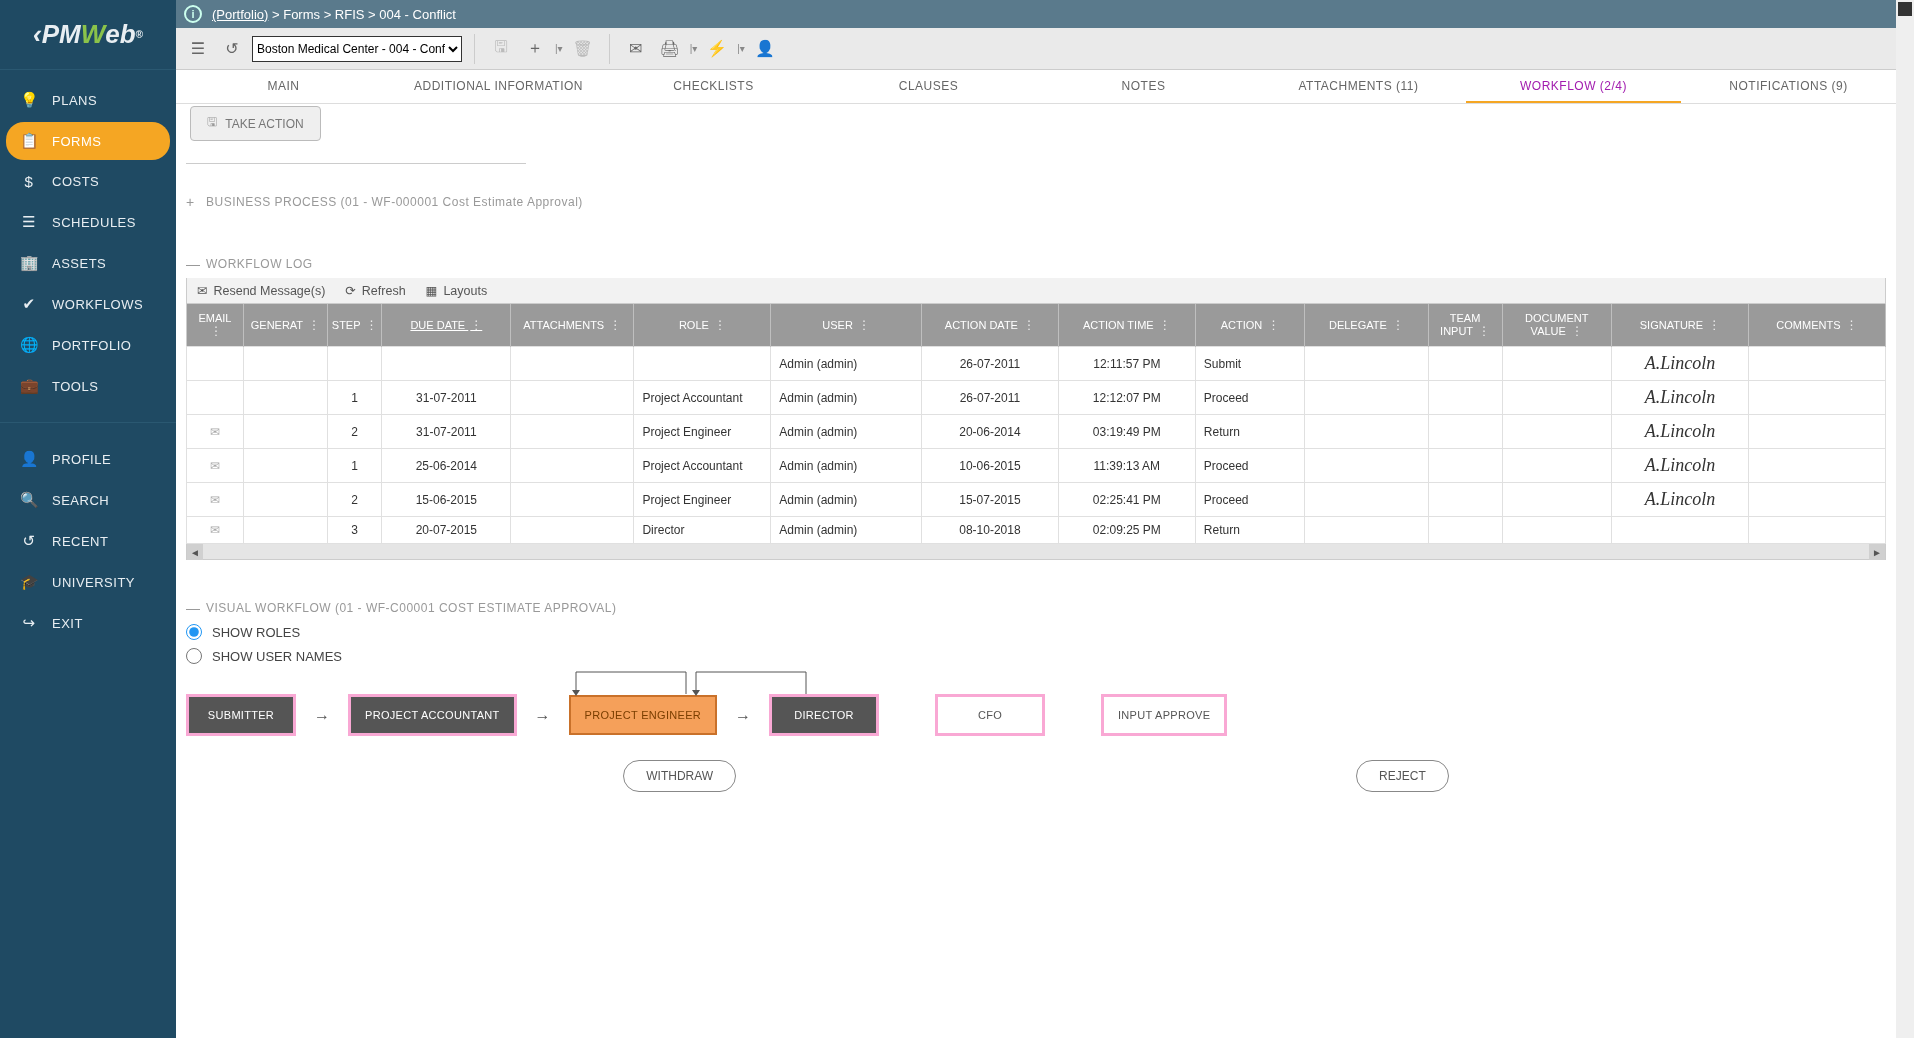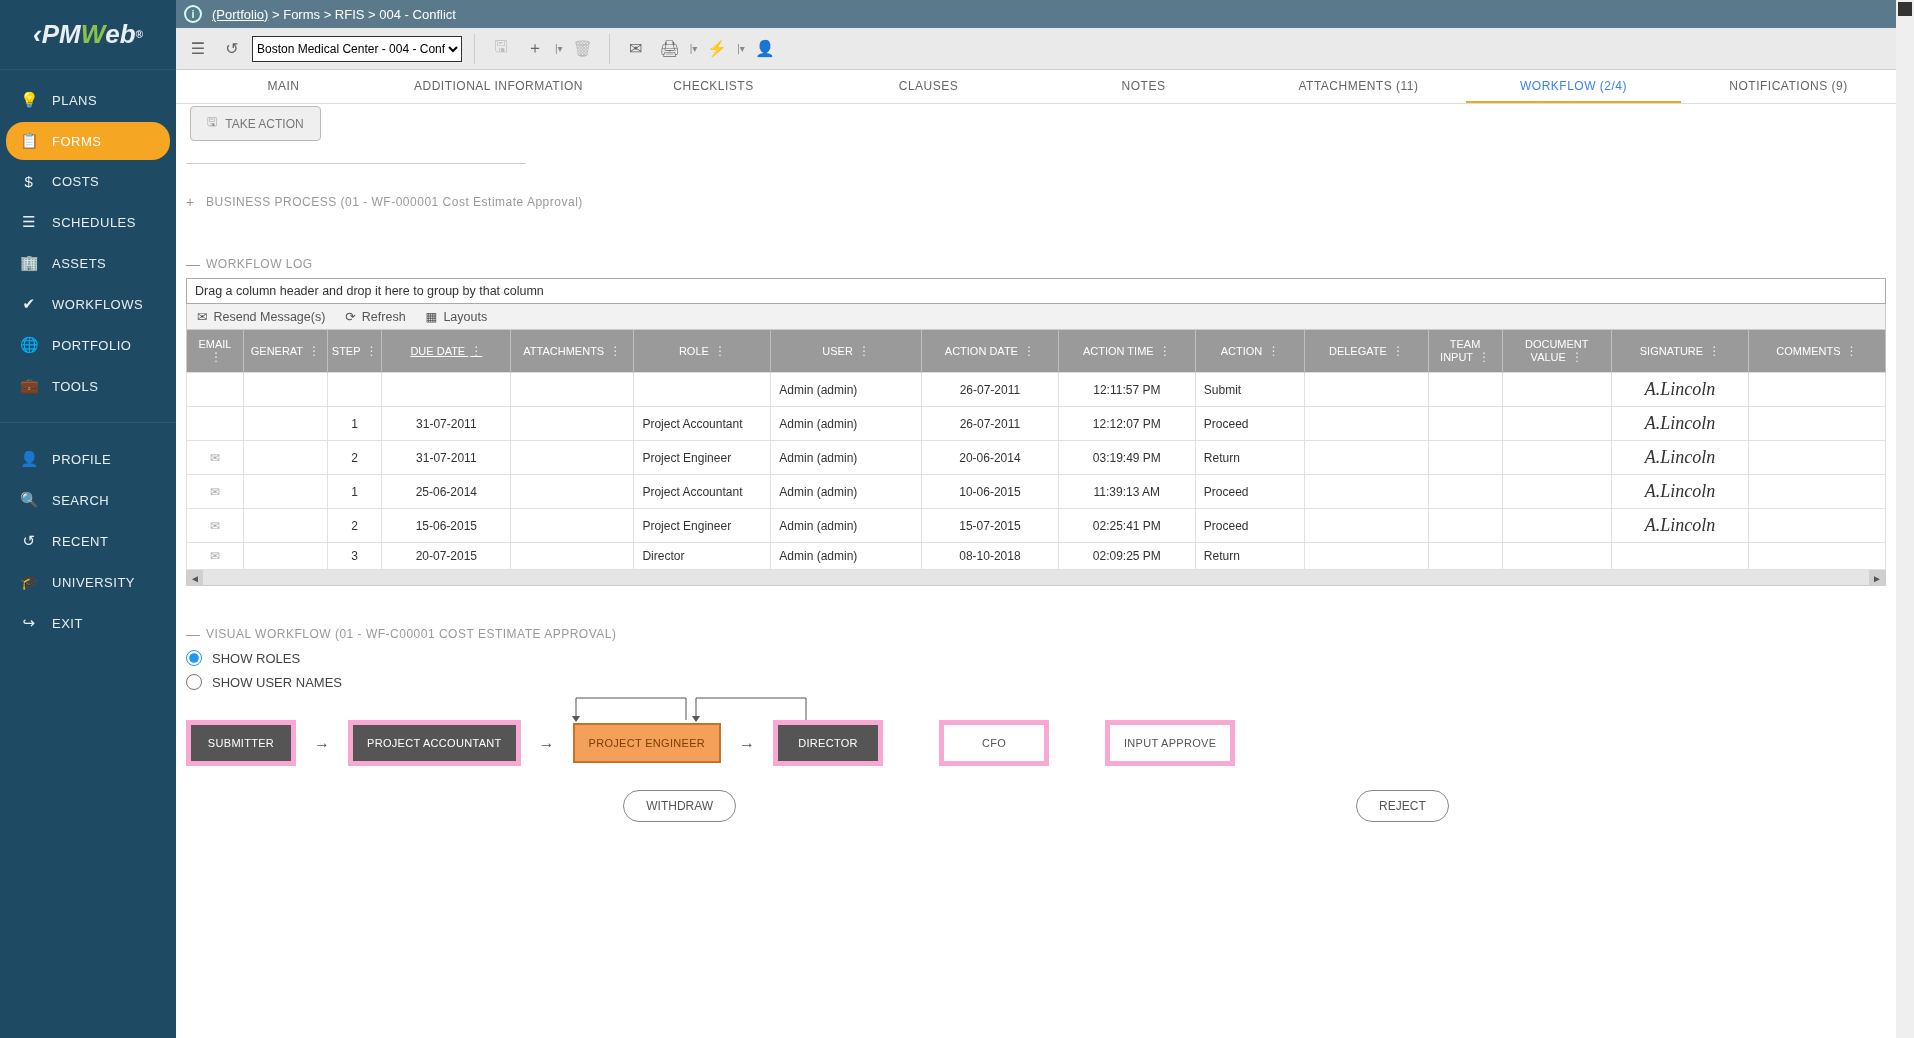--- a/index.html
+++ b/index.html
@@ -14,21 +14,21 @@
 .sidebar { position:absolute; left:0; top:0; bottom:0; width:176px; background:#1f4a63; color:#e8eef2;}
 .logo { height:70px; display:flex; align-items:center; justify-content:center; font-size:26px; font-weight:bold; font-style:italic; border-bottom:1px solid #2a5871;}
 .logo .w { color:#8bc34a; }
 .nav { padding:8px 6px;}
 .nav-item { display:flex; align-items:center; gap:14px; padding:10px 14px; font-size:13px; letter-spacing:.5px; cursor:pointer; border-radius:18px; margin:3px 0;}
 .nav-item .nicon { width:18px; text-align:center; font-size:15px;}
 .nav-item.active { background:#f5a623; color:#fff;}
 .nav-divider { height:1px; background:#2a5871; margin:6px 0;}
 .tabs { position:absolute; left:176px; right:18px; top:70px; height:34px; display:flex; border-bottom:1px solid #ddd; background:#fff;}
 .tab { flex:1; display:flex; align-items:center; justify-content:center; font-size:12px; color:#666; letter-spacing:.5px; cursor:pointer; border-bottom:2px solid transparent;}
-.tab.active { color:#3b82f6; border-bottom-color:#f5a623;}
+.tab.active { color:#a21caf; border-bottom-color:#f5a623;}
 .content { position:absolute; left:176px; right:18px; top:104px; bottom:0; overflow:auto; padding:2px 10px 30px 10px;}
 .take-action { border:1px solid #bbb; border-radius:4px; padding:6px 16px; font-size:12px; color:#777; display:inline-flex; align-items:center; gap:8px; margin-left:4px;}
 .take-action::before { content:"🖫"; color:#999;}
 .hr { border:none; border-top:1px solid #ccc; margin:22px 0 30px 0; width:340px;}
 .section-head { color:#999; font-size:12px; letter-spacing:.5px; margin:10px 0 6px 0; display:flex; align-items:center; gap:6px;}
 .section-head .toggle { font-size:14px; color:#999; width:14px;}
 .grouping-bar { border:1px solid #aaa; padding:5px 8px; font-size:12.5px; color:#333; background:#fff;}
 .grid-toolbar { background:#f2f2f2; border:1px solid #ccc; border-top:none; padding:5px 10px; display:flex; gap:20px; align-items:center; font-size:12.5px; color:#555;}
 .grid-toolbar .tbtn { display:inline-flex; align-items:center; gap:6px; cursor:pointer;}
 .grid { border:1px solid #ccc; border-top:none; width:100%; border-collapse:collapse; font-size:12px;}
@@ -36,21 +36,21 @@
 .grid th .dots { font-size:12px; color:#eee; margin-left:2px;}
 .grid td { border:1px solid #e0e0e0; padding:6px 8px; text-align:center; color:#333;}
 .grid td.left { text-align:left;}
 .grid .sig { font-family: 'Brush Script MT', cursive; font-size:18px; font-style:italic;}
 .hscroll { height:16px; background:#e5e5e5; border:1px solid #ccc; border-top:none; position:relative;}
 .hscroll .arrow { position:absolute; top:0; width:16px; height:16px; background:#d0d0d0; display:flex; align-items:center; justify-content:center; font-size:10px; color:#555;}
 .hscroll .arrow.l { left:0;} .hscroll .arrow.r { right:0;}
 .radio-row { display:flex; align-items:center; gap:10px; margin:8px 0; font-size:13px; color:#444;}
 .radio-row input { width:16px; height:16px; accent-color:#2196f3;}
 .wf-row { display:flex; gap:18px; align-items:center; margin-top:30px; flex-wrap:wrap; position:relative;}
-.wf-box { padding:12px 14px; font-size:11px; letter-spacing:.3px; text-align:center; min-width:110px; border:5px solid #f9a8d4;}
+.wf-box { padding:12px 14px; font-size:11px; letter-spacing:.3px; text-align:center; min-width:110px; border:3px solid #f9a8d4;}
 .wf-box.dark { background:#555; color:#fff;}
 .wf-box.orange { background:#f5a05a; color:#7a3e00; border:2px solid #c9712a;}
 .wf-box.outline { background:#fff; color:#555;}
 .wf-arrow { color:#555; font-size:16px;}
 .btn-pill { border:1px solid #888; border-radius:20px; padding:8px 22px; font-size:12px; color:#555; background:#fff; cursor:pointer;}
 .action-row { display:flex; gap:620px; margin-top:24px;justify-content:center;}
 .vscroll { position:absolute; right:0; top:0; bottom:0; width:18px; background:#efefef;}
 .vscroll .thumb { position:absolute; left:2px; right:2px; top:2px; height:14px; background:#333;}
 .wf-return-lines { position:absolute; top:-26px; left:380px; pointer-events:none;}
 </style>
@@ -166,21 +166,20 @@
     <span class="toggle">+</span>
     <span>BUSINESS PROCESS (01 - WF-000001 Cost Estimate Approval)</span>
   </div>
 
   <div style="height:30px"></div>
   <div class="section-head">
     <span class="toggle">—</span>
     <span>WORKFLOW LOG</span>
   </div>
 
-  <div class="grouping-bar">Drag a column header and drop it here to group by that column</div>
   <div class="grid-toolbar">
     <span class="tbtn">
         <span>✉</span>
         <span>Resend Message(s)</span>
       </span>
     <span class="tbtn">
         <span>⟳</span>
         <span>Refresh</span>
       </span>
     <span class="tbtn">

